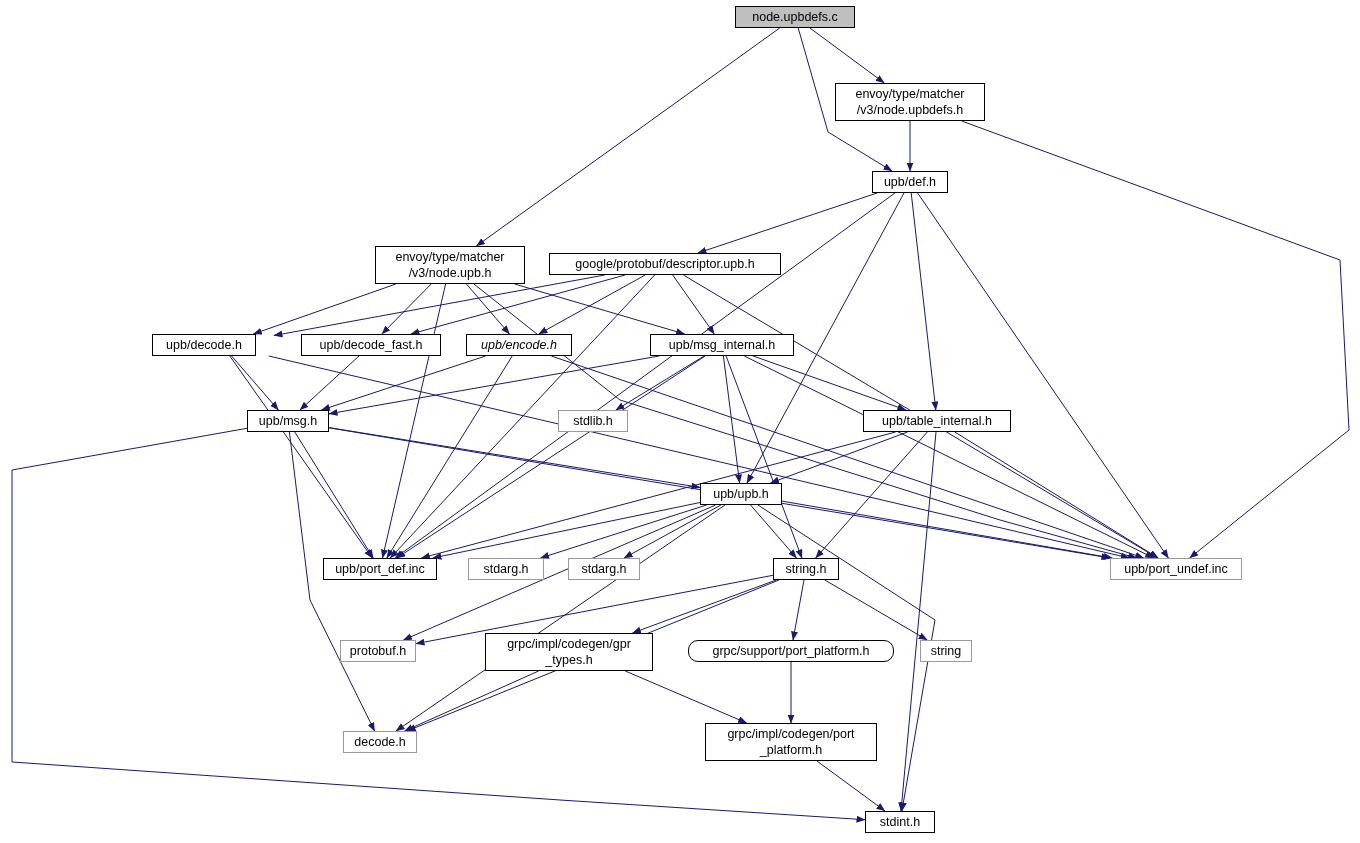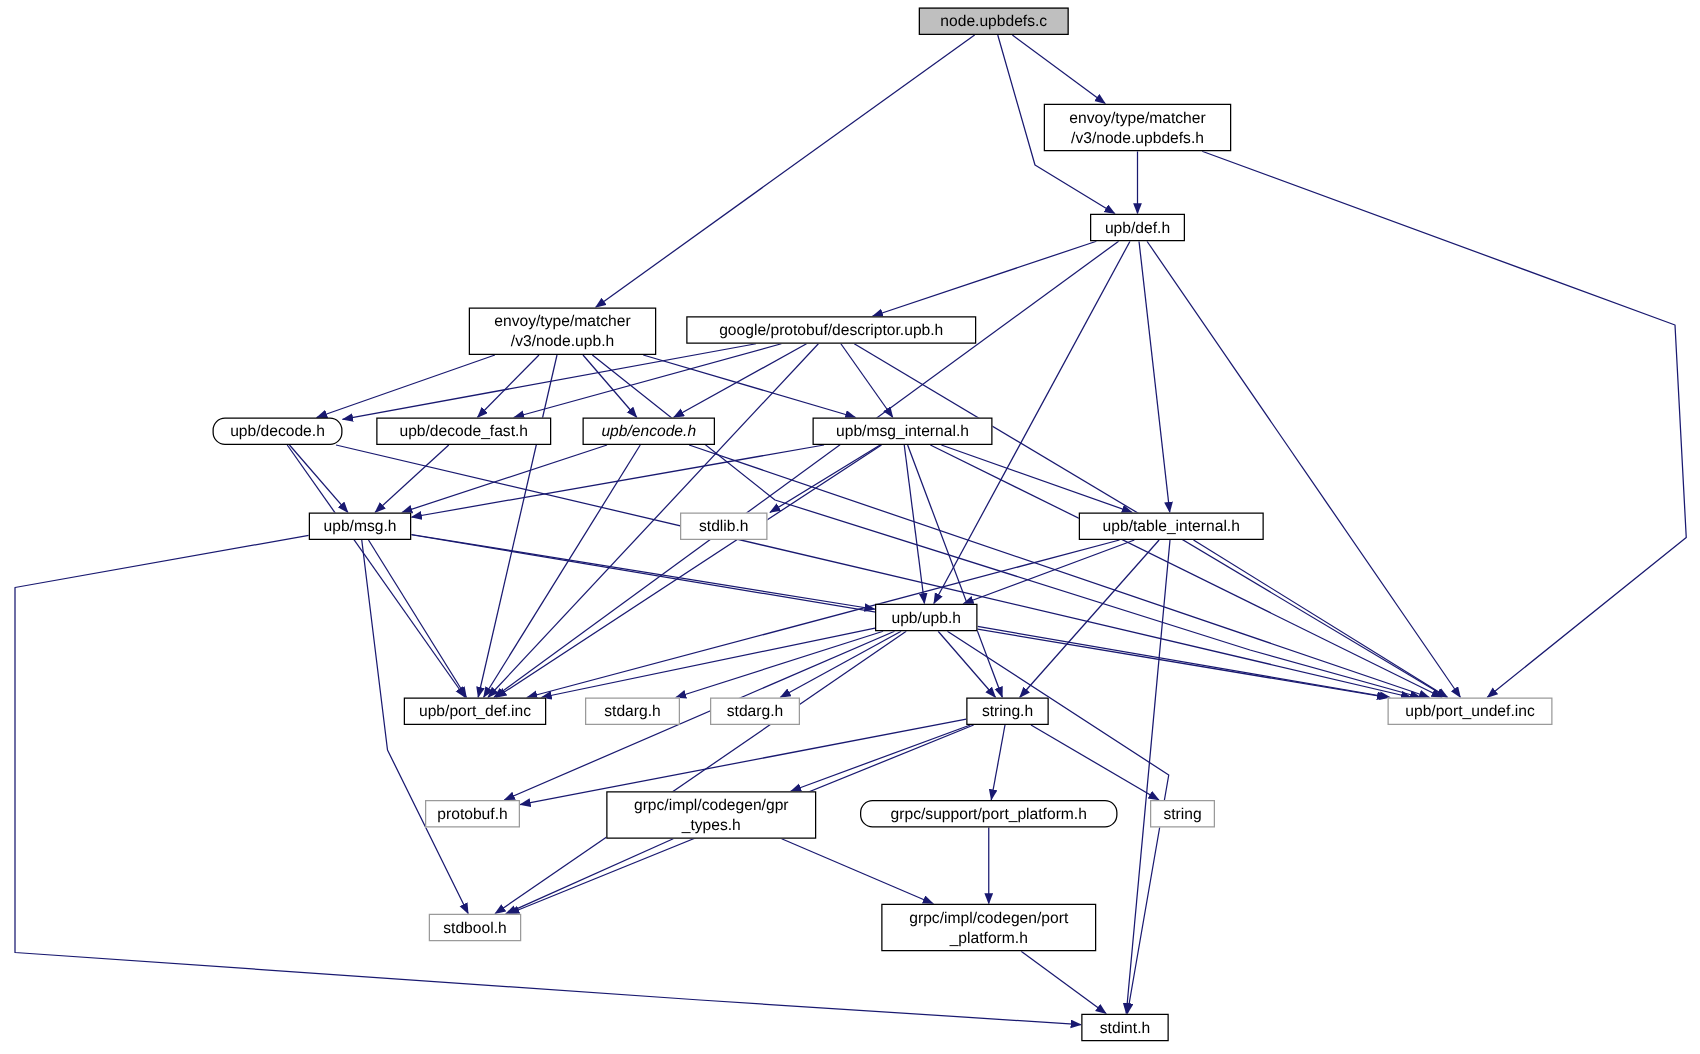--- a/index.html
+++ b/index.html
@@ -105,36 +105,36 @@
       </g>
   </svg>
   <div id="nodes">
       <div class="gnode root" style="left: 735px; top: 6px; width: 120px; height: 22px;">node.upbdefs.c</div>
       <div class="gnode project" style="left: 835px; top: 83px; width: 150px; height: 38px;">envoy/type/matcher
 /v3/node.upbdefs.h</div>
       <div class="gnode project" style="left: 872px; top: 171px; width: 76px; height: 22px;">upb/def.h</div>
       <div class="gnode project" style="left: 375px; top: 246px; width: 150px; height: 38px;">envoy/type/matcher
 /v3/node.upb.h</div>
       <div class="gnode project" style="left: 549px; top: 253px; width: 232px; height: 22px;">google/protobuf/descriptor.upb.h</div>
-      <div class="gnode project" style="left: 170px; top: 334px; width: 104px; height: 22px; border-radius: 10px;">upb/decode.h</div>
+      <div class="gnode project" style="left: 152px; top: 334px; width: 104px; height: 22px;">upb/decode.h</div>
       <div class="gnode project" style="left: 301px; top: 334px; width: 140px; height: 22px;">upb/decode_fast.h</div>
       <div class="gnode project" style="left: 466px; top: 334px; width: 106px; height: 22px; font-style: italic;">upb/encode.h</div>
       <div class="gnode project" style="left: 650px; top: 334px; width: 144px; height: 22px;">upb/msg_internal.h</div>
       <div class="gnode project" style="left: 247px; top: 410px; width: 82px; height: 22px;">upb/msg.h</div>
-      <div class="gnode system" style="left: 544px; top: 410px; width: 70px; height: 22px; text-align: center;">stdlib.h</div>
+      <div class="gnode system" style="left: 558px; top: 410px; width: 70px; height: 22px; text-align: center;">stdlib.h</div>
       <div class="gnode project" style="left: 863px; top: 410px; width: 148px; height: 22px;">upb/table_internal.h</div>
       <div class="gnode project" style="left: 700px; top: 483px; width: 82px; height: 22px;">upb/upb.h</div>
       <div class="gnode project" style="left: 323px; top: 558px; width: 114px; height: 22px;">upb/port_def.inc</div>
       <div class="gnode system" style="left: 468px; top: 558px; width: 76px; height: 22px;">stdarg.h</div>
       <div class="gnode system" style="left: 568px; top: 558px; width: 72px; height: 22px;">stdarg.h</div>
       <div class="gnode project" style="left: 773px; top: 558px; width: 66px; height: 22px;">string.h</div>
       <div class="gnode system" style="left: 1110px; top: 558px; width: 132px; height: 22px;">upb/port_undef.inc</div>
       <div class="gnode system" style="left: 340px; top: 640px; width: 76px; height: 22px;">protobuf.h</div>
       <div class="gnode project" style="left: 485px; top: 633px; width: 168px; height: 38px;">grpc/impl/codegen/gpr
 _types.h</div>
       <div class="gnode project" style="left: 688px; top: 640px; width: 206px; height: 22px; border-radius: 10px;">grpc/support/port_platform.h</div>
       <div class="gnode system" style="left: 920px; top: 640px; width: 52px; height: 22px;">string</div>
-      <div class="gnode system" style="left: 343px; top: 731px; width: 74px; height: 22px;">stdbool.h</div>
+      <div class="gnode system" style="left: 343px; top: 731px; width: 74px; height: 22px;">decode.h</div>
       <div class="gnode project" style="left: 705px; top: 723px; width: 172px; height: 38px;">grpc/impl/codegen/port
 _platform.h</div>
       <div class="gnode project" style="left: 865px; top: 811px; width: 70px; height: 22px;">stdint.h</div>
     </div>
 </div>
 
 </body></html>

